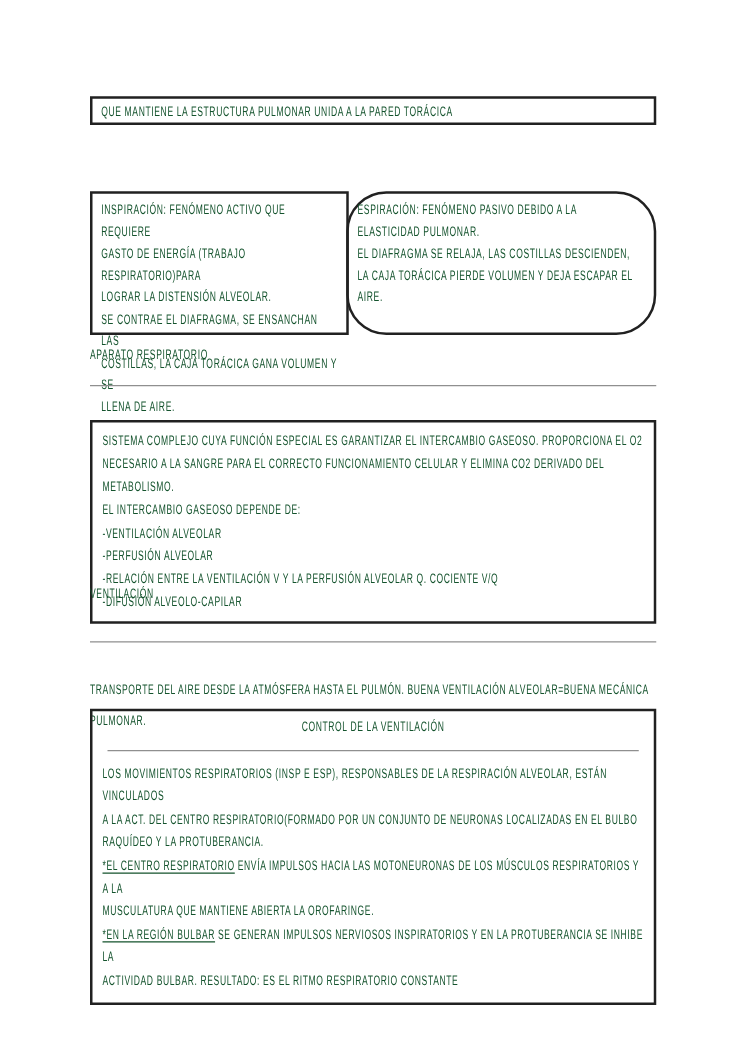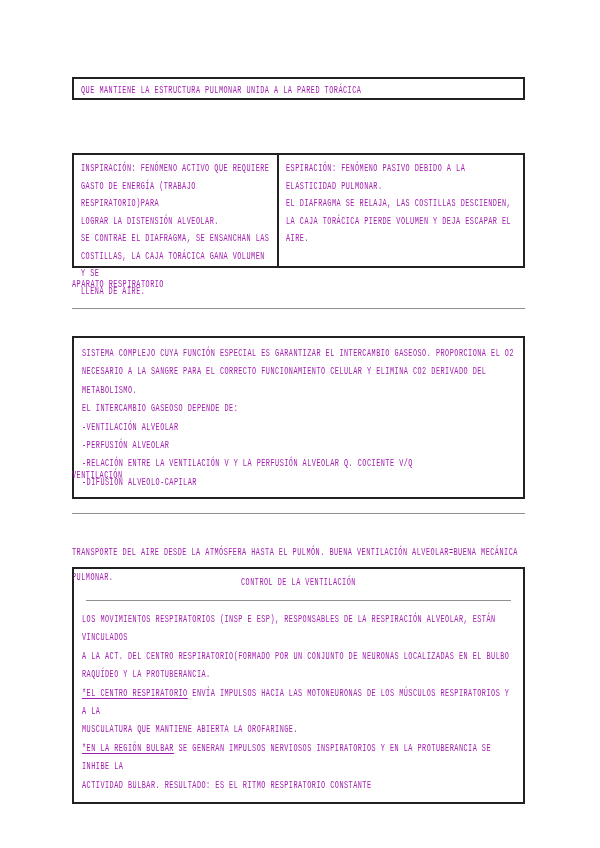--- a/index.html
+++ b/index.html
@@ -1,22 +1,22 @@
 <!DOCTYPE html>
 <html><head>
 <meta charset="utf-8">
 <style>
   html, body { margin: 0; padding: 0; background: #ffffff; }
   .page {
     position: relative;
     width: 600px;
     height: 848px;
     background: #ffffff;
-    font-family: Liberation Mono, monospace;
-    color: #a21caf;
+    font-family: Liberation Sans, sans-serif;
+    color: #14532d;
     overflow: hidden;
   }
   .block { position: absolute; left: 72px; width: 453px; box-sizing: border-box; }
 
   
   .cond {
     display: block;
     width: 161%;
     transform: scaleX(0.621);
     transform-origin: 0 0;
@@ -30,21 +30,21 @@
   .strip-box { top: 77px; height: 23px; padding: 4px 7px 0 7px; }
   .strip-box .cond { line-height: 15px; }
 
   .note1 { top: 103px; }
   .note1 .cond { line-height: 25px; }
 
   .boxrow { top: 153px; height: 115px; display: flex; }
   .halfbox { box-sizing: border-box; border: 2px solid #212121; padding: 5px 7px; height: 115px; }
   .halfbox .cond { line-height: 17.5px; }
   .halfbox.left  { width: 212px; }
-  .halfbox.right { width: 254px; margin-left: -2px; }
+  .halfbox.right { width: 254px; margin-left: -2px; border-radius: 32px; }
 
   .sec-title { text-align: left; }
   .sec-title .cond { line-height: 14px; }
   .title1 { top: 277px; }
   .title2 { top: 468px; }
 
   .rule { border: none; border-top: 1px solid #8f8f8f; margin: 0; }
   .rule1 { top: 308px; }
   .rule2 { top: 513px; }
 

